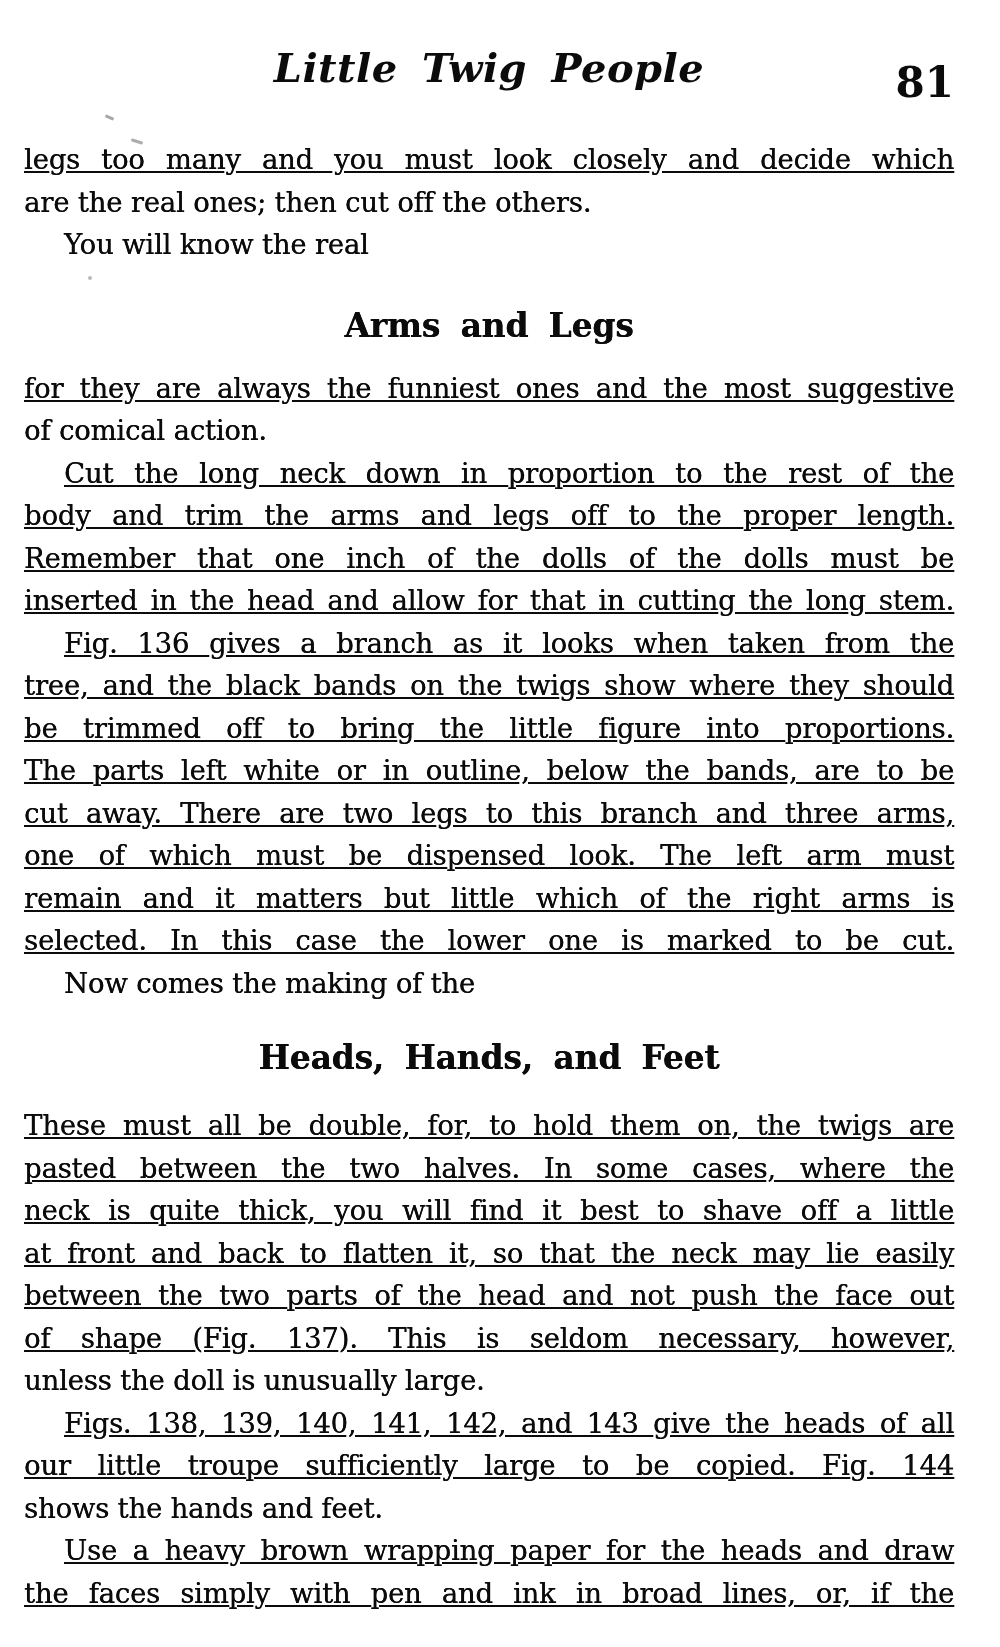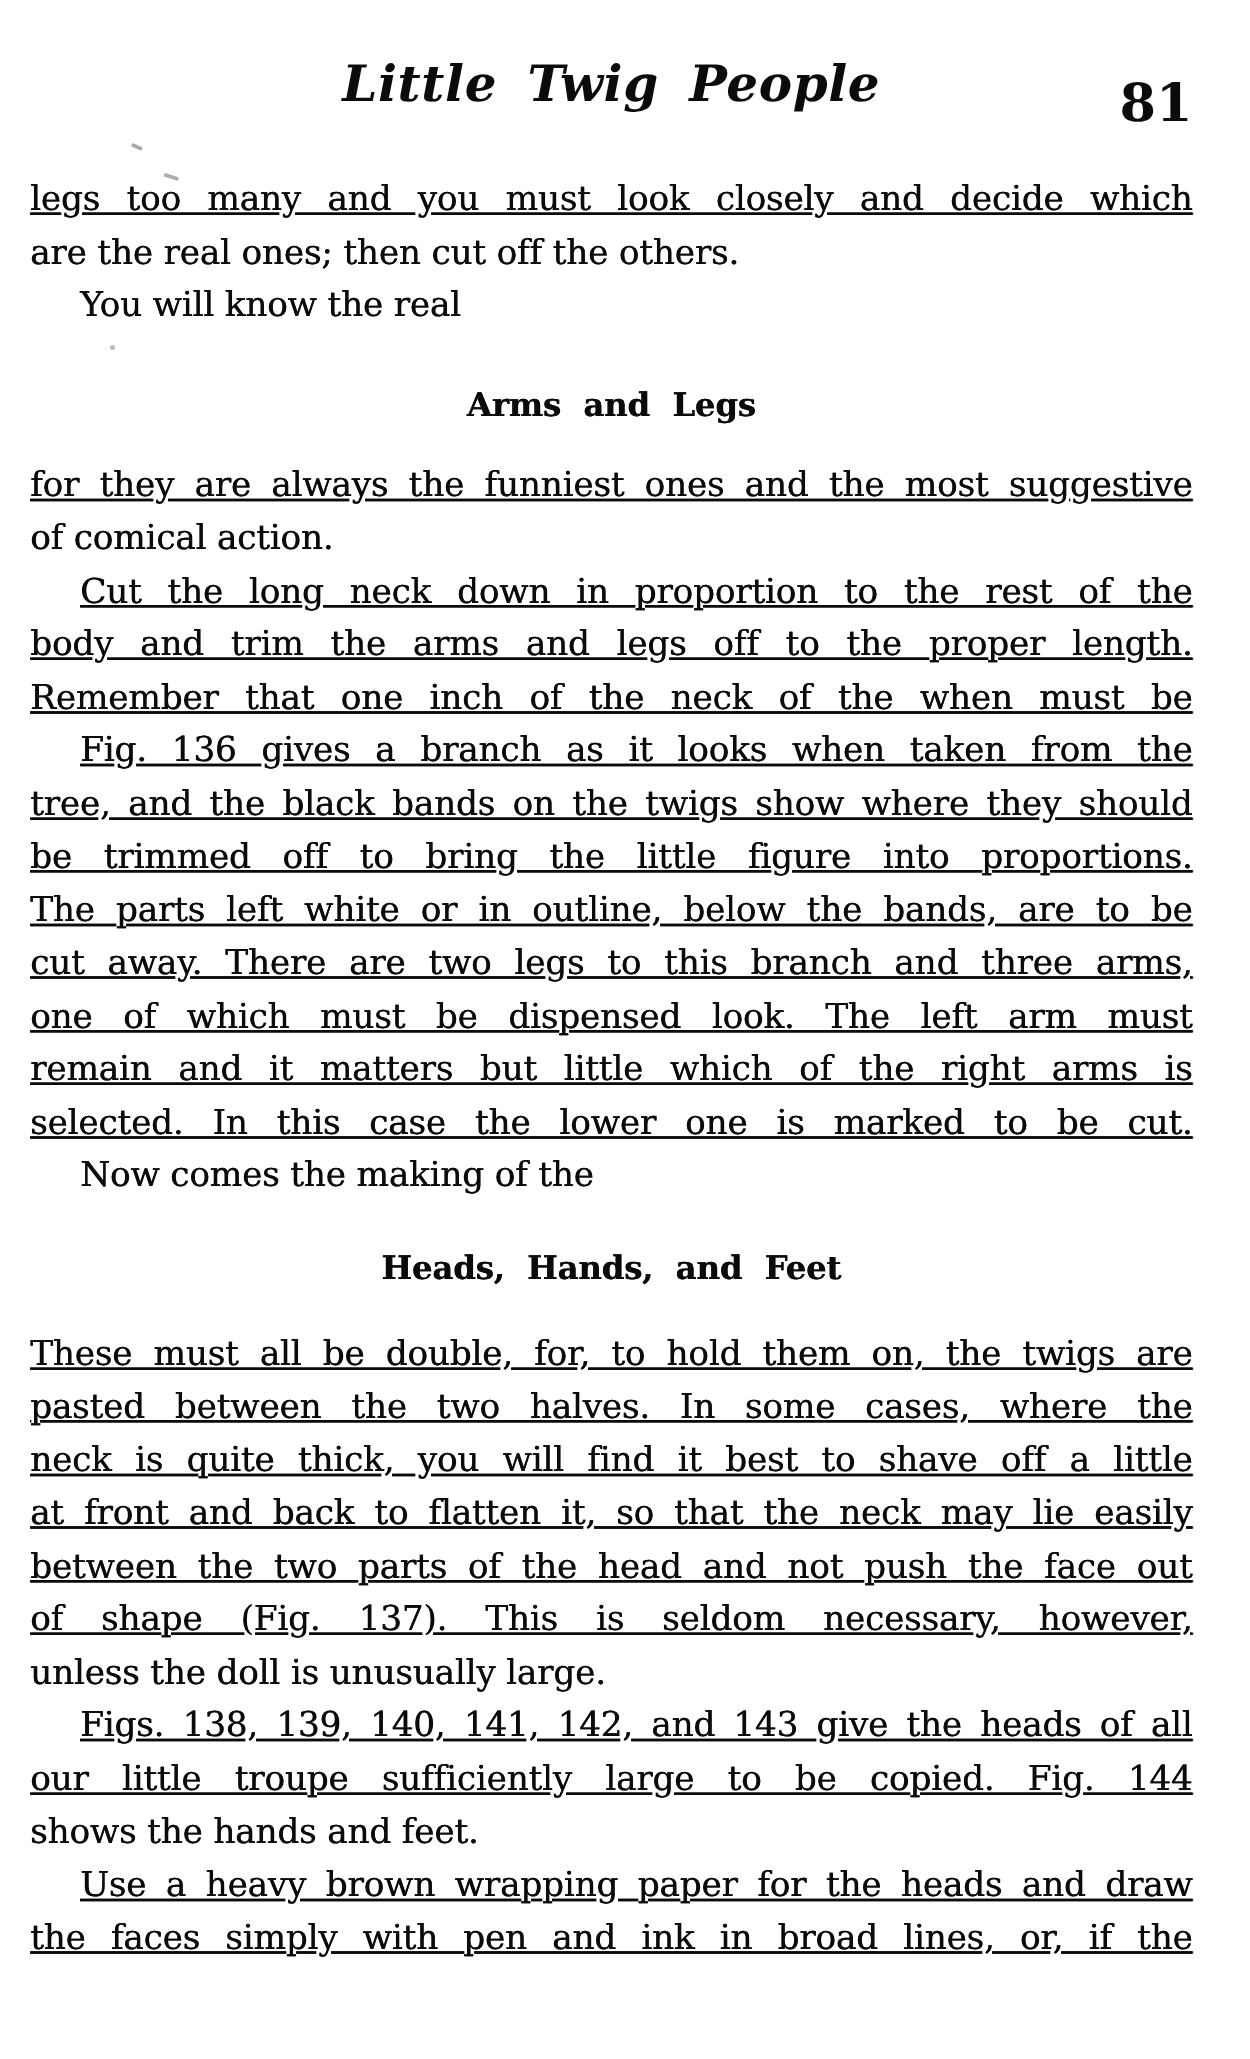--- a/index.html
+++ b/index.html
@@ -61,21 +61,21 @@
   }
   .line.j {
     text-align: justify;
     text-align-last: justify;
     text-decoration: underline;
   }
   .line.ind { text-indent: 40px; }
   .section-heading {
     text-align: center;
     font-weight: bold;
-    font-size: 26px;
+    font-size: 33px;
     line-height: 43px;
     word-spacing: 9px;
     text-shadow: 0.3px 0 0 currentColor;
   }
   .section-heading.h1 { margin: 38px 0 20px 0; }
   .section-heading.h2 { margin: 32px 0 25px 0; }
   
   .artifact {
     position: absolute;
     background: #8a8a8a;
@@ -110,21 +110,22 @@
     <div class="section-heading h1">Arms and Legs</div>
 
     <div class="para">
       <div class="line j">for they are always the funniest ones and the most suggestive</div>
       <div class="line">of comical action.</div>
     </div>
 
     <div class="para">
       <div class="line j ind">Cut the long neck down in proportion to the rest of the</div>
       <div class="line j">body and trim the arms and legs off to the proper length.</div>
-      <div class="line j">Remember that one inch of the neck of the when must be</div>
+      <div class="line j">Remember that one inch of the dolls of the dolls must be</div>
+      <div class="line j">inserted in the head and allow for that in cutting the long stem.</div>
     </div>
 
     <div class="para">
       <div class="line j ind">Fig. 136 gives a branch as it looks when taken from the</div>
       <div class="line j">tree, and the black bands on the twigs show where they should</div>
       <div class="line j">be trimmed off to bring the little figure into proportions.</div>
       <div class="line j">The parts left white or in outline, below the bands, are to be</div>
       <div class="line j">cut away. There are two legs to this branch and three arms,</div>
       <div class="line j">one of which must be dispensed look. The left arm must</div>
       <div class="line j">remain and it matters but little which of the right arms is</div>

